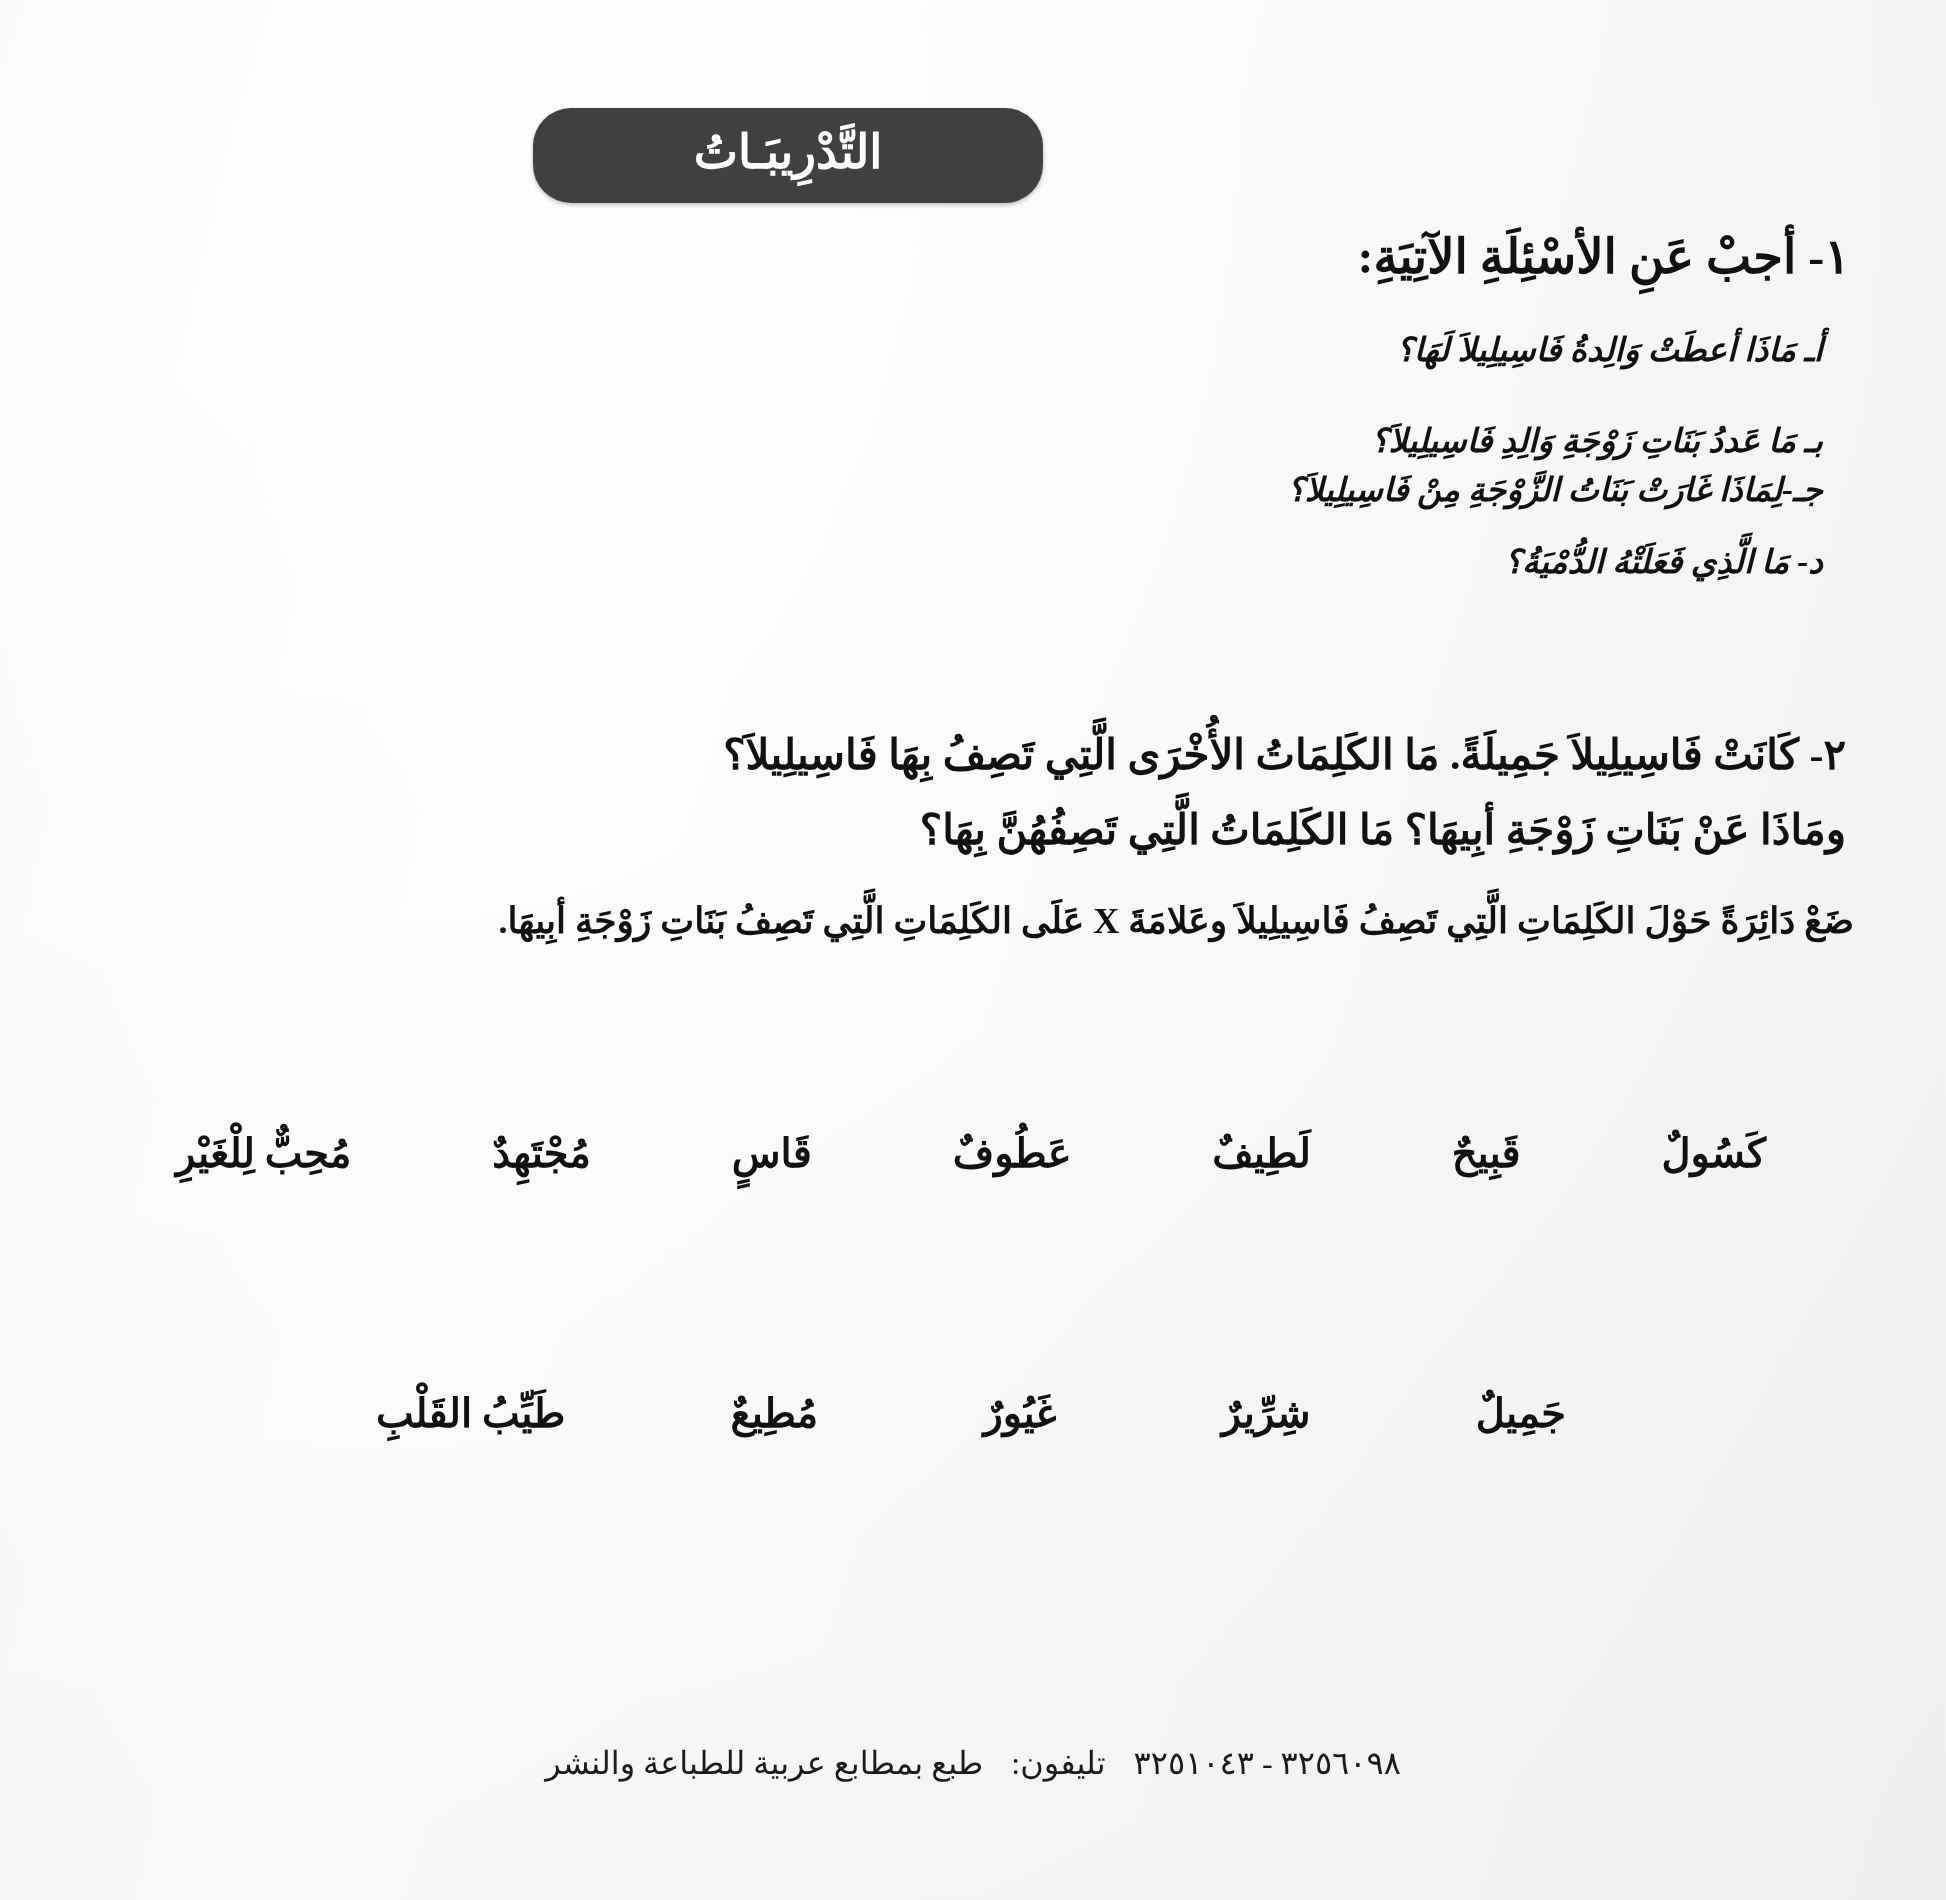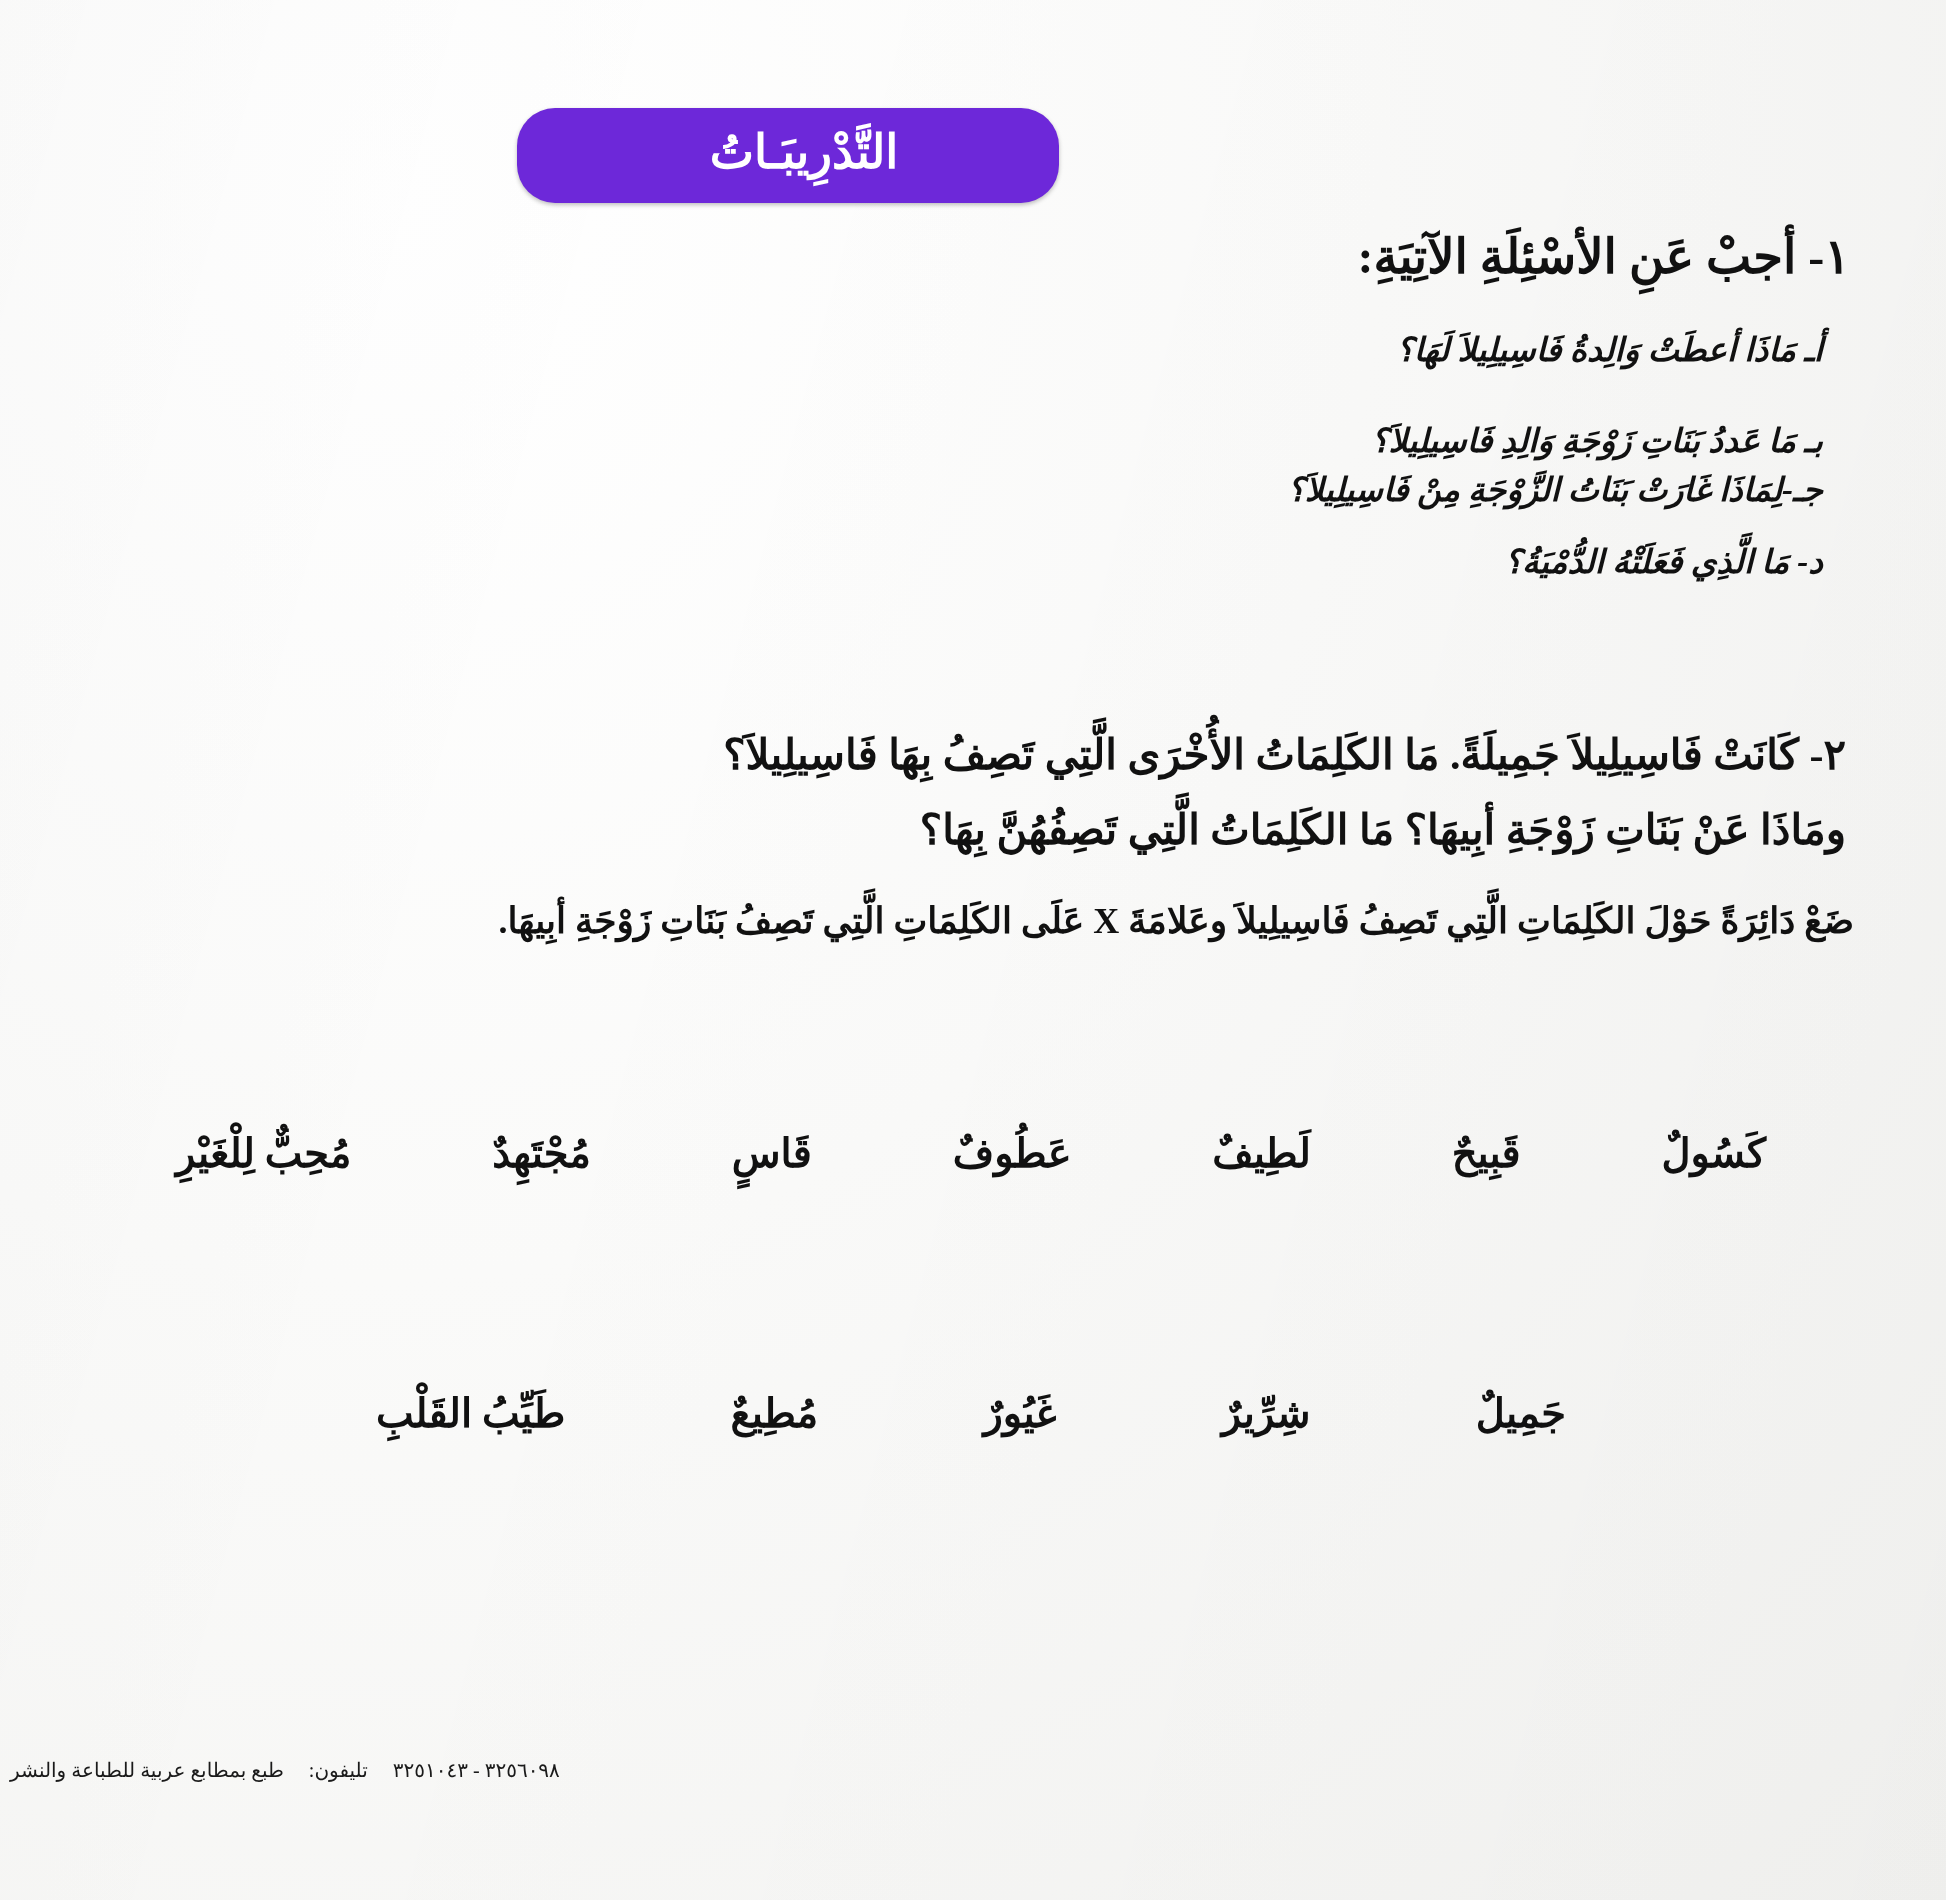--- a/index.html
+++ b/index.html
@@ -36,27 +36,26 @@
   }
 
   
   .title-pill {
     position: absolute;
     top: 108px;
     left: 50%;
     transform: translateX(-50%) translateX(-185px);
     width: 510px;
     height: 95px;
-    background: #6d28d9;
+    background: #404040;
     border-radius: 38px;
     box-shadow: 0 2px 4px rgba(0,0,0,0.25);
     display: flex;
     align-items: center;
     justify-content: center;
-    padding-left: 32px;
   }
   .title-pill .title-text {
     color: #ffffff;
     font-family: "Liberation Serif", serif;
     font-weight: bold;
     font-size: 47px;
     letter-spacing: 2px;
     line-height: 1;
     padding-bottom: 6px;
   }
@@ -102,24 +101,24 @@
   .word-row .w {
     display: inline-block;
   }
 
   
   .footer {
     position: absolute;
     bottom: 118px;
     left: 0;
     width: 100%;
-    text-align: left;
+    text-align: center;
     direction: rtl;
     font-family: "Liberation Serif", serif;
-    font-size: 20px;
+    font-size: 32px;
     font-weight: normal;
     color: #1a1a1a;
   }
   .footer .seg {
     display: inline-block;
     margin: 0 10px;
   }
 </style>
 </head>
 <body>

